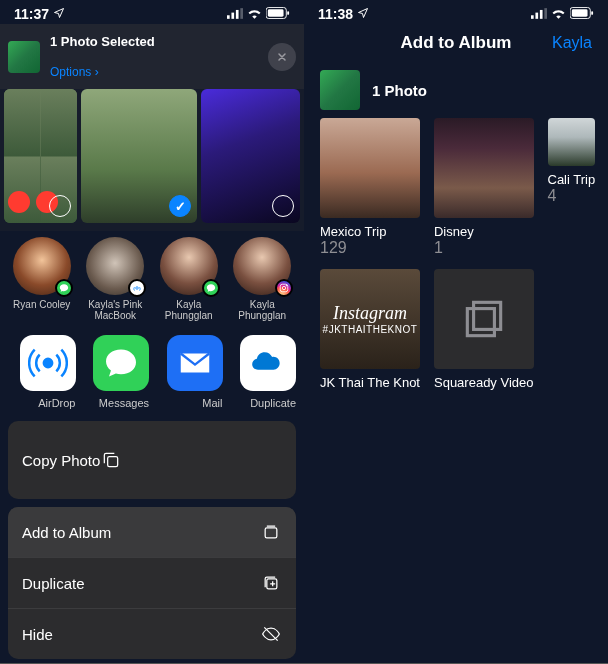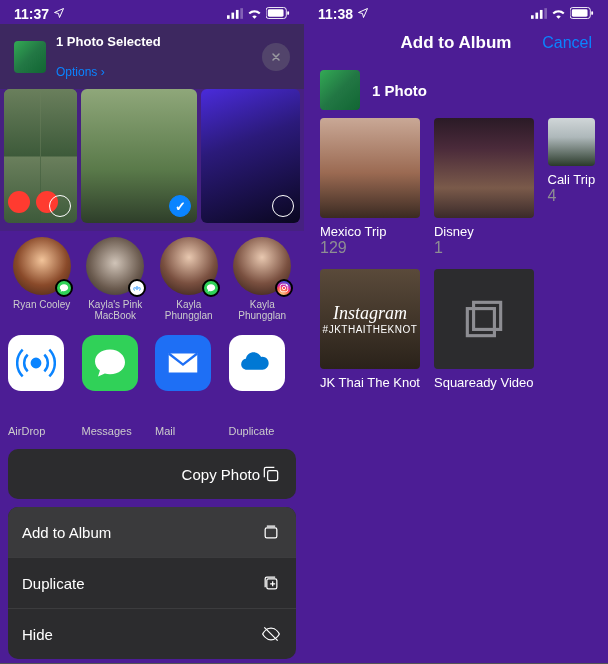--- a/index.html
+++ b/index.html
@@ -1,26 +1,26 @@
 <!DOCTYPE html>
 <html><head>
 <meta charset="utf-8">
 <style>
 * { margin: 0; padding: 0; box-sizing: border-box; font-family: -apple-system, BlinkMacSystemFont, "Segoe UI", sans-serif; }
 body { background: #555; width: 608px; height: 664px; display: flex; overflow: hidden; }
-.screen { width: 304px; height: 663px; background: #4c1d95; display: flex; flex-direction: column; position: relative; }
+.screen { width: 304px; height: 663px; background: #0f172a; display: flex; flex-direction: column; position: relative; }
 
 
 .statusbar { display: flex; justify-content: space-between; align-items: center; padding: 6px 14px 2px; color: #fff; font-size: 14px; font-weight: 600; }
 .sb-left { display: flex; align-items: center; gap: 4px; }
 .sb-right { display: flex; align-items: center; gap: 4px; }
 .sb-icon { display: inline-block; }
 
 
-.left .share-header { display: flex; align-items: center; padding: 10px 14px; background: rgba(50,50,52,0.55); }
+.left .share-header { display: flex; align-items: center; padding: 10px 8px; background: rgba(50,50,52,0.55); }
 .left .thumb { width: 32px; height: 32px; border-radius: 4px; background: linear-gradient(135deg,#3a5 0%,#274 50%,#163 100%); margin-right: 10px; flex-shrink: 0; }
 .left .header-text { flex: 1; }
 .left .header-title { color: #fff; font-size: 13px; font-weight: 600; }
 .left .header-options { color: #0a84ff; font-size: 12px; font-weight: 500; display: flex; align-items: center; margin-top: 16px; }
 .left .close-btn { width: 28px; height: 28px; border-radius: 14px; background: rgba(120,120,128,0.36); display: flex; align-items: center; justify-content: center; }
 .left .close-btn svg { width: 12px; height: 12px; }
 
 .left .photo-strip { display: flex; gap: 4px; padding: 0 4px 8px 4px; background: rgba(50,50,52,0.2); }
 .left .photo-item { position: relative; border-radius: 6px; overflow: hidden; height: 134px; }
 .left .photo-item.p1 { width: 74px; background: linear-gradient(#6a7f5c,#3d5a3a); }
@@ -38,31 +38,31 @@
 .left .share-row { display:flex; padding: 6px 8px 4px; gap:6px; }
 .left .share-target { flex:1; display:flex; flex-direction:column; align-items:center; }
 .left .avatar { width:58px; height:58px; border-radius:29px; background:#333; position:relative; margin-bottom:4px; background-size:cover; }
 .left .badge { position:absolute; right:-2px; bottom:-2px; width:18px; height:18px; border-radius:9px; border:2px solid #000; display:flex;align-items:center;justify-content:center;}
 .left .badge.airdrop { background:#fff; }
 .left .badge.messages { background:#30d158; }
 .left .badge.instagram { background: radial-gradient(circle at 30% 110%,#fdf497 0%,#fd5949 45%,#d6249f 60%,#285AEB 90%); }
 .left .target-label { color:#ccc; font-size:10px; text-align:center; line-height:1.1; min-height:22px;}
 
 .left .app-row { display:flex; padding: 10px 8px 2px; gap:6px; }
-.left .app-target { flex:1; display:flex; flex-direction:column; align-items:flex-start;gap:28px; }
+.left .app-target { flex:1; display:flex; flex-direction:column; align-items:flex-end; }
 .left .app-icon { width:56px; height:56px; border-radius:13px; display:flex; align-items:center; justify-content:center; margin-bottom:6px; }
 .left .app-label { color:#ccc; font-size:11px; text-align:center; }
 .left .app-icon.airdrop { background:#fff; }
 .left .app-icon.messages { background:#30d158; }
 .left .app-icon.mail { background:#1e6ff5; }
 .left .app-icon.onedrive { background:#fff; }
 
 
 .left .actions { margin: 10px 8px 0; display:flex; flex-direction:column; gap:8px;}
-.left .action-item { background:#2c2c2e; border-radius:10px; padding: 14px 14px; display:flex; align-items:center; justify-content:flex-end; color:#fff; font-size:15px;}
+.left .action-item { background:#2c2c2e; border-radius:10px; padding: 28px 14px; display:flex; align-items:center; justify-content:flex-start; color:#fff; font-size:15px;}
 .left .action-group { background:#2c2c2e; border-radius:10px; overflow:hidden;}
 .left .action-group .row { padding:14px 14px; display:flex; align-items:center; justify-content:space-between; color:#fff; font-size:15px; border-top:0.5px solid rgba(255,255,255,0.08);}
 .left .action-group .row:first-child { border-top:none;}
 .left .action-group .row.highlight { background:#3a3a3c;}
 .left .action-icon { width:22px; height:22px; display:flex; align-items:center; justify-content:center; color:#fff;}
 
 
 .right .nav { display:flex; justify-content:space-between; align-items:center; padding: 10px 16px 8px; position:relative; }
 .right .nav-title { position:absolute; left:0; right:0; text-align:center; color:#fff; font-size:17px; font-weight:600;}
 .right .nav-cancel { color:#0a84ff; font-size:16px; margin-left:auto; z-index:1;}
@@ -313,21 +313,21 @@
             <rect x="0" y="0" width="22" height="12" rx="3" fill="none" stroke="#fff" stroke-width="1"></rect>
             <rect x="2" y="2" width="17" height="8" rx="1.5" fill="#fff"></rect>
             <rect x="23" y="4" width="2" height="4" rx="1" fill="#fff"></rect>
           </svg>
       </span>
     </div>
   </div>
 
   <div class="nav">
     <div class="nav-title">Add to Album</div>
-    <div class="nav-cancel">Cancel</div>
+    <div class="nav-cancel">Kayla</div>
   </div>
 
   <div class="selected-row">
     <div class="selected-thumb"></div>
     <div class="selected-text">1 Photo</div>
   </div>
 
   <div class="album-grid">
     <div class="album">
       <div class="album-cover cover mexico"></div>

